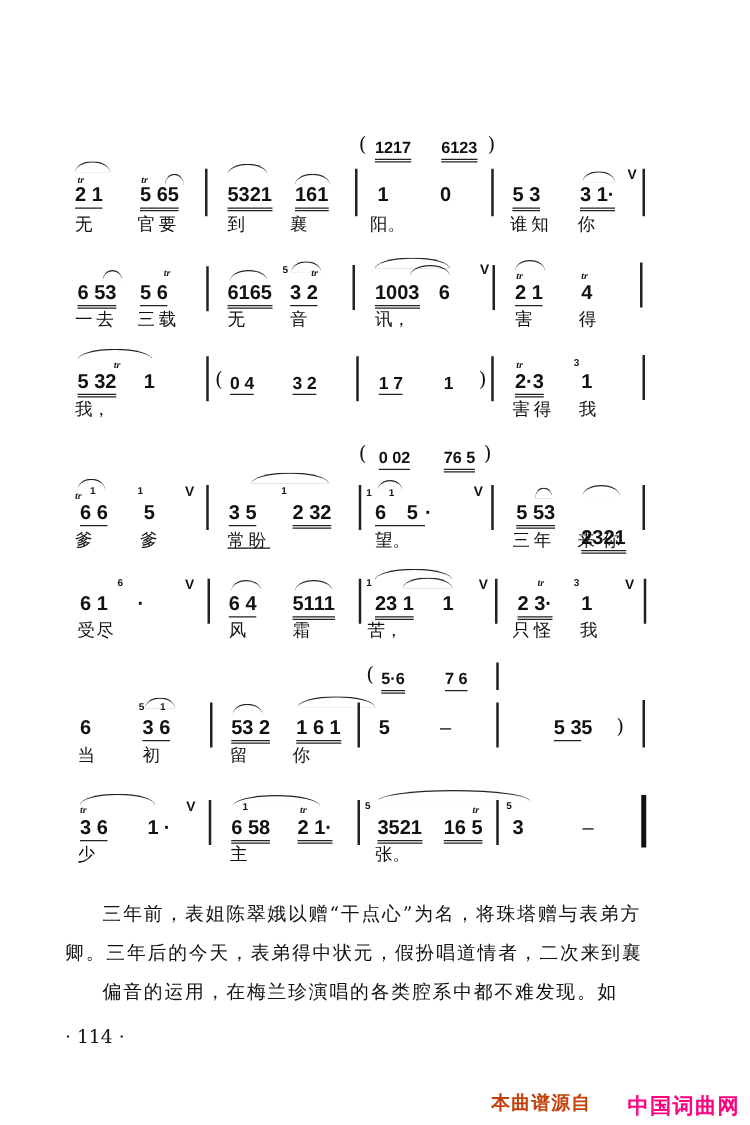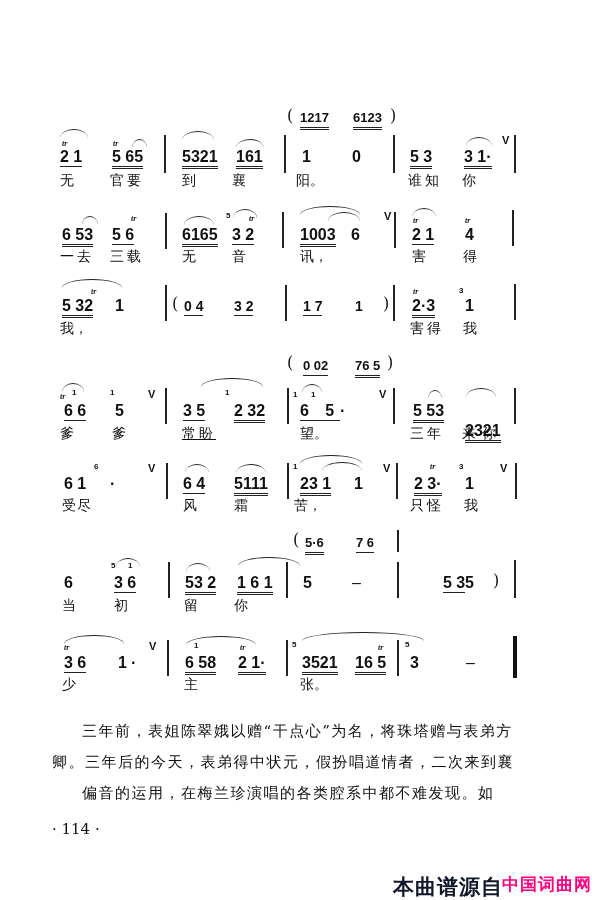--- a/index.html
+++ b/index.html
@@ -12,21 +12,21 @@
   .bar { position:absolute; width:2px; background:#222; }
   .barthick { position:absolute; width:4px; background:#111; }
   .slur { position:absolute; border-top:1.6px solid #222; border-radius:50% 50% 0 0 / 100% 100% 0 0; height:8px; }
   .breath { position:absolute; font-family:"Liberation Sans", sans-serif; font-size:11px; font-weight:bold; }
   .orn { position:absolute; font-family:"Liberation Serif", serif; font-style:italic; font-size:8px; font-weight:bold; }
   .grace { position:absolute; font-family:"Liberation Sans", sans-serif; font-size:8px; font-weight:bold; line-height:8px; }
   .paren { position:absolute; font-family:"DejaVu Serif", serif; font-size:16px; }
   .prose { position:absolute; left:70px; width:460px; font-family:"DejaVu Serif", serif; font-size:15px; line-height:31px; letter-spacing:1.5px; color:#111; }
   .prose p { margin:0; }
   .pageno { position:absolute; left:52px; top:820px; font-family:"DejaVu Serif", serif; font-size:15px; }
-  .wm1 { position:absolute; left:393px; top:873px; font-family:"DejaVu Sans", sans-serif; font-weight:bold; font-size:21px; color:#0f172a; letter-spacing:1px; }
+  .wm1 { position:absolute; left:393px; top:873px; font-family:"DejaVu Sans", sans-serif; font-weight:bold; font-size:15px; color:#c2410c; letter-spacing:1px; }
   .wm2 { position:absolute; left:502px; top:873px; font-family:"DejaVu Sans", sans-serif; font-weight:bold; font-size:17px; color:#ff007f; letter-spacing:1px; }
 </style>
 </head>
 <body>
 
 <div class="page">
 
   <div>
     <span class="paren" style="left:287px;top:106px;">(</span>
     <span class="n ul2" style="left:300px;top:110px;font-size:13px;">1217</span>

